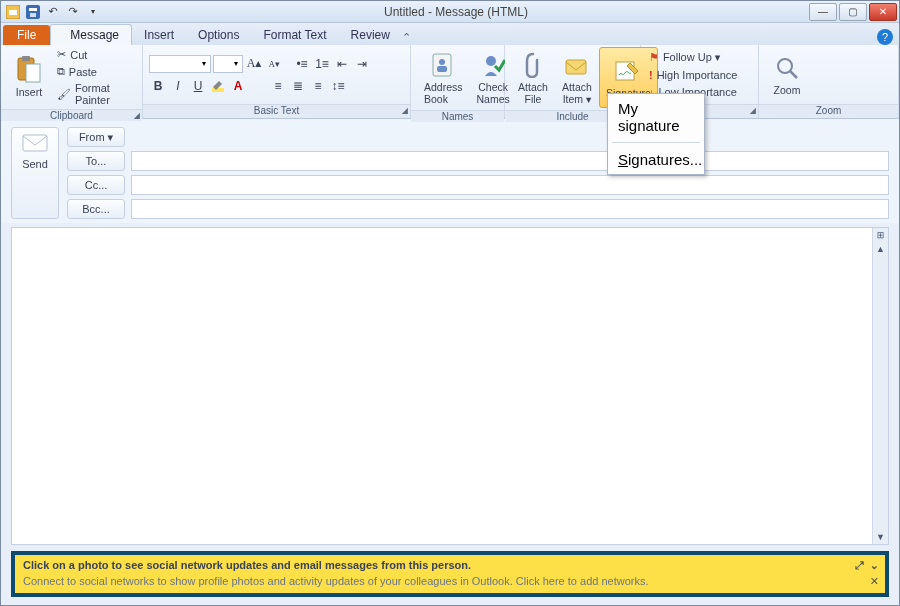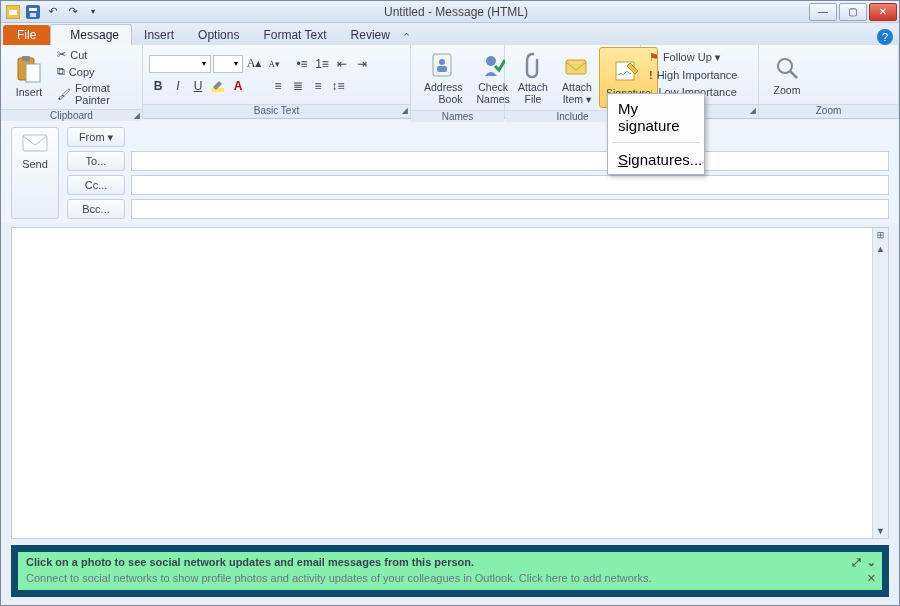--- a/index.html
+++ b/index.html
@@ -51,21 +51,21 @@
   .frow { display: flex; align-items: flex-end; gap: 6px; }
   .flabel { width: 58px; height: 20px; font-size: 11px; border: 1px solid #c5d1e2; background: linear-gradient(#fcfeff,#e8eff8); border-radius: 3px; display: flex; align-items: center; justify-content: center; color: #3a4355; }
   .flabel.plain { border: none; background: none; justify-content: flex-end; padding-right: 2px; }
   .finput { flex: 1; height: 20px; border: 1px solid #c5d1e2; background: #fff; font-size: 11px; padding: 0 4px; }
 
   .body-area { flex: 1; margin: 4px 10px 6px 10px; border: 1px solid #c5d1e2; background: #fff; position: relative; display:flex; }
   .body-text { flex:1; padding:6px; font-size:12px; outline:none; }
   .vscroll { width: 16px; background: #e8eef6; border-left: 1px solid #cfd9e8; display: flex; flex-direction: column; align-items: center; justify-content: space-between; }
   .vscroll .arrow { width: 14px; height: 14px; font-size: 9px; color: #4a5b73; display:flex;align-items:center;justify-content:center; }
 
-  .people-pane { margin: 0 10px 8px 10px; border: 7px solid #0c4a6e; background: #86efac; font-size: 11px; color: #3a4355; }
+  .people-pane { margin: 0 10px 8px 10px; border: 4px solid #0c4a6e; background: #fde047; font-size: 11px; color: #3a4355; }
   .people-pane .hdr { display: flex; align-items: center; padding: 4px 8px; font-weight: 600; position: relative; }
   .people-pane .sub { padding: 0 8px 6px 8px; color: #6a7588; position: relative; }
   .pp-icons { position: absolute; right: 6px; top: 4px; display: flex; gap: 6px; font-size: 11px; color: #555; }
 
   .u { text-decoration: underline; }
 
   svg { display: block; }
 </style>
 </head>
 <body>
@@ -124,21 +124,21 @@
           </span>
           <span>Insert</span>
         </div>
         <div class="stack" style="margin-left:4px">
           <div class="smallrow">
               <span>✂</span>
               <span>Cut</span>
             </div>
           <div class="smallrow">
               <span>⧉</span>
-              <span>Copy</span>
+              <span>Paste</span>
             </div>
           <div class="smallrow">
               <span>🖌</span>
               <span>Format Painter</span>
             </div>
         </div>
       </div>
       <div class="label"><span>Clipboard</span><span class="dlaunch">◢</span></div>
     </div>
 
@@ -189,21 +189,21 @@
     <div class="group" style="width:94px">
       <div class="body">
         <div class="vbtn">
           <span class="bigicon">
               <svg width="24" height="26">
                 <rect x="2" y="2" width="18" height="22" rx="2" fill="#f4f4f4" stroke="#8aa"></rect>
                 <circle cx="11" cy="10" r="3" fill="#6a8ec8"></circle>
                 <rect x="6" y="14" width="10" height="6" rx="2" fill="#6a8ec8"></rect>
               </svg>
             </span>
-          <span style="white-space:pre;text-align:right">Address
+          <span style="white-space:pre;text-align:left">Address
 Book</span>
         </div>
         <div class="vbtn">
           <span class="bigicon">
               <svg width="24" height="26">
                 <circle cx="10" cy="9" r="5" fill="#6a8ec8"></circle>
                 <path d="M4 24 Q10 16 16 24" fill="#6a8ec8"></path>
                 <path d="M14 14 L18 18 L24 8" stroke="#2a9d4f" stroke-width="3" fill="none"></path>
               </svg>
             </span>

